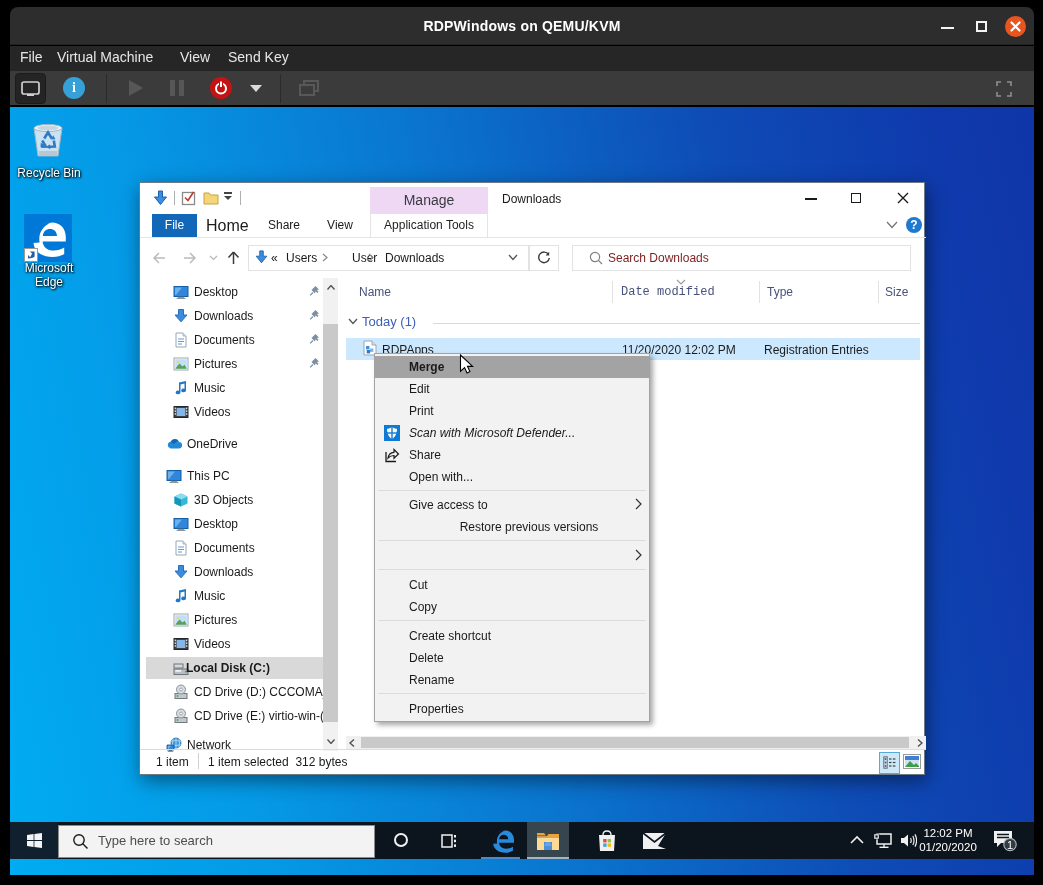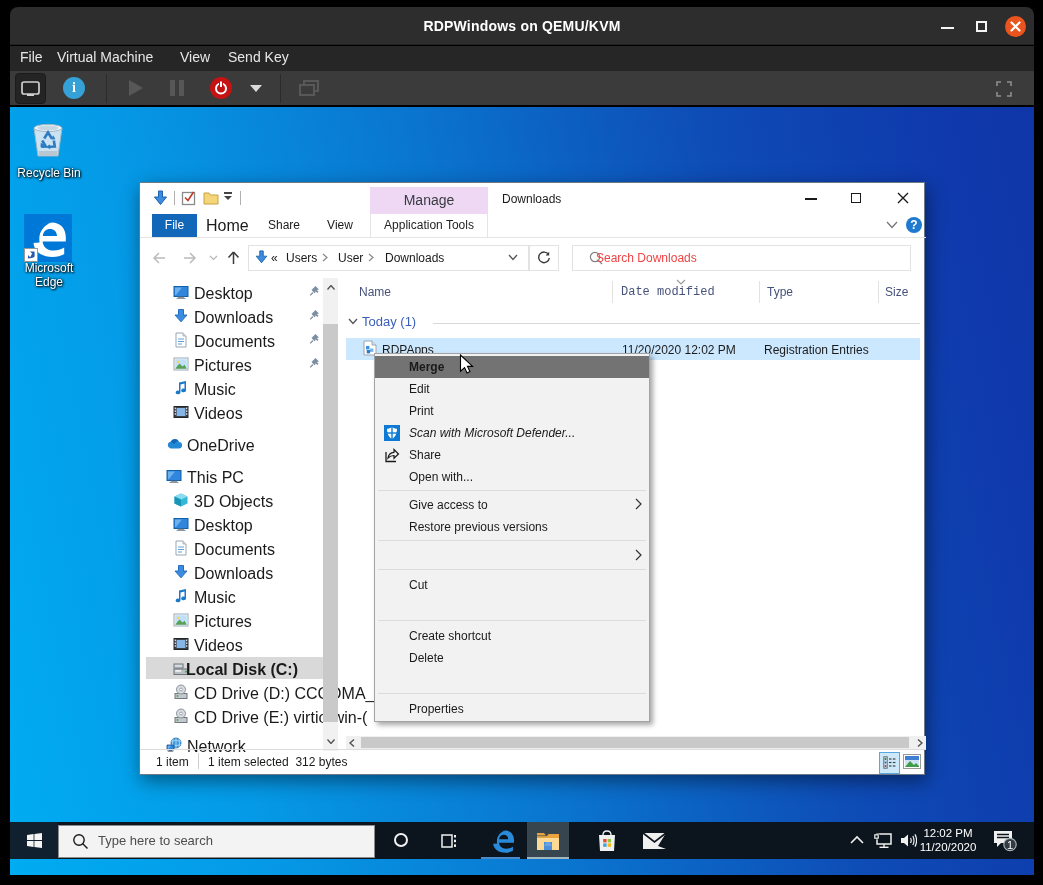--- a/index.html
+++ b/index.html
@@ -27,24 +27,24 @@
 
 #taskbar { left:0px; top:715px; width:1024px; height:37px; background:#0c141d; }
 
 
 #explorer { left:129px; top:75px; width:786px; height:593px; background:#fff; border:1px solid #6e7987; box-shadow:2px 6px 18px rgba(0,0,0,0.45); }
 
 .f12 { font-size:12px; color:#1a1a1a; }
 .hdr { position:absolute; font-size:12px; color:#47527c; }
 #cmenu { left:364px; top:246px; width:276px; height:369px; background:#f2f2f2; border:1px solid #a3a3a3; box-shadow:3px 3px 5px rgba(0,0,0,0.35); }
 .mi { position:absolute; left:0; width:274px; height:22px; font-size:12px; color:#1a1a1a; line-height:22px; padding-left:34px; }
-.mi.hov { background:#737373; }
+.mi.hov { background:#a3a3a3; }
 .mi.bold { font-weight:bold; }
 .sep { position:absolute; left:3px; width:268px; height:1px; background:#dcdcdc; }
-.srow { position:absolute; font-size:16px; color:#1a1a1a; }
+.srow { position:absolute; font-size:12px; color:#1a1a1a; }
 .pin { position:absolute; left:169px; }
 </style>
 </head>
 <body>
 
 <div id="vmtitle" class="abs">
     <div class="t">RDPWindows on QEMU/KVM</div>
   </div>
 <div id="btn-min" class="abs"></div>
 <div id="btn-max" class="abs"></div>
@@ -178,41 +178,41 @@
 
     <div class="abs" style="left:108px;top:62px;width:281px;height:26px;background:#fff;border:1px solid #e2e2e2;"></div>
     <svg class="abs" style="left:114px;top:67px" width="15" height="15" viewBox="0 0 17 17">
       <path d="M6.5 1 L10.5 1 L10.5 7 L14.5 7 L8.5 14.5 L2.5 7 L6.5 7 Z" fill="#3c8be0" stroke="#1e62a8" stroke-width="1"></path>
     </svg>
     <div class="abs f12" style="left:131px;top:68px;">«</div>
     <div class="abs f12" style="left:146px;top:68px;">Users</div>
     <svg class="abs" style="left:182px;top:70px" width="6" height="9" viewBox="0 0 6 9">
         <path d="M1 1 L5 4.5 L1 8" fill="none" stroke="#888" stroke-width="1.2"></path>
       </svg>
-    <div class="abs f12" style="left:198px;top:68px;text-align:center;">User</div>
+    <div class="abs f12" style="left:212px;top:68px;text-align:center;">User</div>
     <svg class="abs" style="left:228px;top:70px" width="6" height="9" viewBox="0 0 6 9">
         <path d="M1 1 L5 4.5 L1 8" fill="none" stroke="#888" stroke-width="1.2"></path>
       </svg>
     <div class="abs f12" style="left:245px;top:68px;">Downloads</div>
     <svg class="abs" style="left:368px;top:71px" width="10" height="7" viewBox="0 0 10 7">
         <path d="M1 1 L5 5.5 L9 1" fill="none" stroke="#555" stroke-width="1.3"></path>
       </svg>
 
     <div class="abs" style="left:389px;top:62px;width:30px;height:26px;background:#fff;border:1px solid #e2e2e2;"></div>
     <svg class="abs" style="left:397px;top:68px" width="14" height="14" viewBox="0 0 14 14">
       <path d="M11.5 3.5 A5.3 5.3 0 1 0 12.3 7" fill="none" stroke="#3b3b3b" stroke-width="1.4"></path>
       <path d="M12.2 0.8 L12.2 4.4 L8.6 4.4 Z" fill="#3b3b3b"></path>
     </svg>
 
     <div class="abs" style="left:432px;top:62px;width:339px;height:26px;background:#fff;border:1px solid #e2e2e2;"></div>
     <svg class="abs" style="left:449px;top:68px" width="14" height="14" viewBox="0 0 14 14">
       <circle cx="6" cy="6" r="4.6" fill="none" stroke="#808080" stroke-width="1.2"></circle>
       <line x1="9.4" y1="9.4" x2="13" y2="13" stroke="#808080" stroke-width="1.2"></line>
     </svg>
-    <div class="abs" style="left:456px;top:68px;font-size:12px;color:#ef4444;">Search Downloads</div>
+    <div class="abs" style="left:468px;top:68px;font-size:12px;color:#7f1d1d;">Search Downloads</div>
 
     <div class="abs" style="left:6px;top:474px;width:177px;height:22px;background:#d9d9d9;"></div>
     <svg width="0" height="0" style="position:absolute">
       <defs>
         <g id="i-mon">
             <rect x="1" y="2.5" width="14" height="10" fill="#2f86dc" stroke="#1261a8" stroke-width="1"></rect>
             <path d="M2 3.5 L9 3.5 L3 11 L2 11 Z" fill="#6cb0ec"></path>
             <rect x="5" y="12.5" width="6" height="1.2" fill="#5a6a78"></rect>
             <rect x="3.5" y="13.8" width="9" height="1.2" fill="#8a98a6"></rect>
           </g>
@@ -463,30 +463,32 @@
     <svg class="abs" style="left:9px;top:93px" width="16" height="16" viewBox="0 0 16 16">
       <path d="M2 5 L2 14.5 L12 14.5" fill="none" stroke="#1a1a1a" stroke-width="1.3"></path>
       <path d="M4 11 C4.5 7.5 7 5.5 10 5.3 L10 2.5 L14.5 7 L10 11.3 L10 8.5 C7.5 8.5 5.5 9.5 4 11 Z" fill="none" stroke="#1a1a1a" stroke-width="1.2"></path>
     </svg>
     <div class="mi" style="top:112px;">Open with...</div>
     <div class="sep" style="top:136px;"></div>
     <div class="mi" style="top:140px;">Give access to</div>
     <svg class="abs" style="left:260px;top:144px" width="7" height="12" viewBox="0 0 7 12">
         <path d="M1 1 L6 6 L1 11" fill="none" stroke="#333" stroke-width="1.2"></path>
       </svg>
-    <div class="mi" style="top:162px;">Restore previous versions</div>
+    <div class="mi" style="top:162px;text-align:center;">Restore previous versions</div>
     <div class="sep" style="top:186px;"></div>
     <svg class="abs" style="left:260px;top:195px" width="7" height="12" viewBox="0 0 7 12">
         <path d="M1 1 L6 6 L1 11" fill="none" stroke="#333" stroke-width="1.2"></path>
       </svg>
     <div class="sep" style="top:215px;"></div>
     <div class="mi" style="top:220px;">Cut</div>
+    <div class="mi" style="top:242px;">Copy</div>
     <div class="sep" style="top:266px;"></div>
     <div class="mi" style="top:271px;">Create shortcut</div>
     <div class="mi" style="top:293px;">Delete</div>
+    <div class="mi" style="top:315px;">Rename</div>
     <div class="sep" style="top:339px;"></div>
     <div class="mi" style="top:344px;">Properties</div>
   </div>
 
   <svg class="abs" style="left:449px;top:247px" width="15" height="22" viewBox="0 0 15 22">
     <path d="M1.5 1 L1.5 17.2 L5.6 13.6 L8 18.9 L10.9 17.5 L8.5 12.4 L13.6 12.4 Z" fill="#fff" stroke="#000" stroke-width="1.1"></path>
   </svg>
 
   <div id="taskbar" class="abs">
 
@@ -550,21 +552,21 @@
       <line x1="11" y1="11" x2="11" y2="14" stroke="#f0f0f0" stroke-width="1.4"></line>
       <line x1="6.5" y1="14.3" x2="15.5" y2="14.3" stroke="#f0f0f0" stroke-width="1.4"></line>
       <rect x="0.7" y="0.7" width="5.6" height="5.6" fill="#0c141d"></rect>
       <rect x="1.8" y="1.8" width="3.4" height="3.4" fill="none" stroke="#f0f0f0" stroke-width="1.2"></rect>
     </svg>
     <svg class="abs" style="left:890px;top:11px" width="17" height="15" viewBox="0 0 17 15">
       <path d="M1 5 L4 5 L8 1.6 L8 13.4 L4 10 L1 10 Z" fill="#f0f0f0"></path>
       <path d="M10.5 5 Q12 7.5 10.5 10 M12.8 3 Q15.3 7.5 12.8 12 M15 1.4 Q18.2 7.5 15 13.6" fill="none" stroke="#f0f0f0" stroke-width="1.2"></path>
     </svg>
     <div class="abs" style="left:905px;top:5px;width:66px;text-align:center;color:#fff;font-size:11.5px;">12:02 PM</div>
-    <div class="abs" style="left:905px;top:19px;width:66px;text-align:center;color:#fff;font-size:11.5px;">11/20/2020</div>
+    <div class="abs" style="left:905px;top:19px;width:66px;text-align:center;color:#fff;font-size:11.5px;">01/20/2020</div>
     <svg class="abs" style="left:983px;top:8px" width="24" height="22" viewBox="0 0 24 22">
       <path d="M1 1 L19 1 L19 13 L8 13 L4 17 L4 13 L1 13 Z" fill="#f0f0f0"></path>
       <line x1="4" y1="4.5" x2="16" y2="4.5" stroke="#0c141d" stroke-width="1.5"></line>
       <line x1="4" y1="7.5" x2="16" y2="7.5" stroke="#0c141d" stroke-width="1.5"></line>
       <circle cx="17" cy="14.5" r="6.2" fill="#323a42" stroke="#aab2ba" stroke-width="1.2"></circle>
       <text x="17" y="18.6" text-anchor="middle" font-size="11" fill="#fff" font-family="Liberation Sans">1</text>
     </svg>
   </div>
 </div>
 

